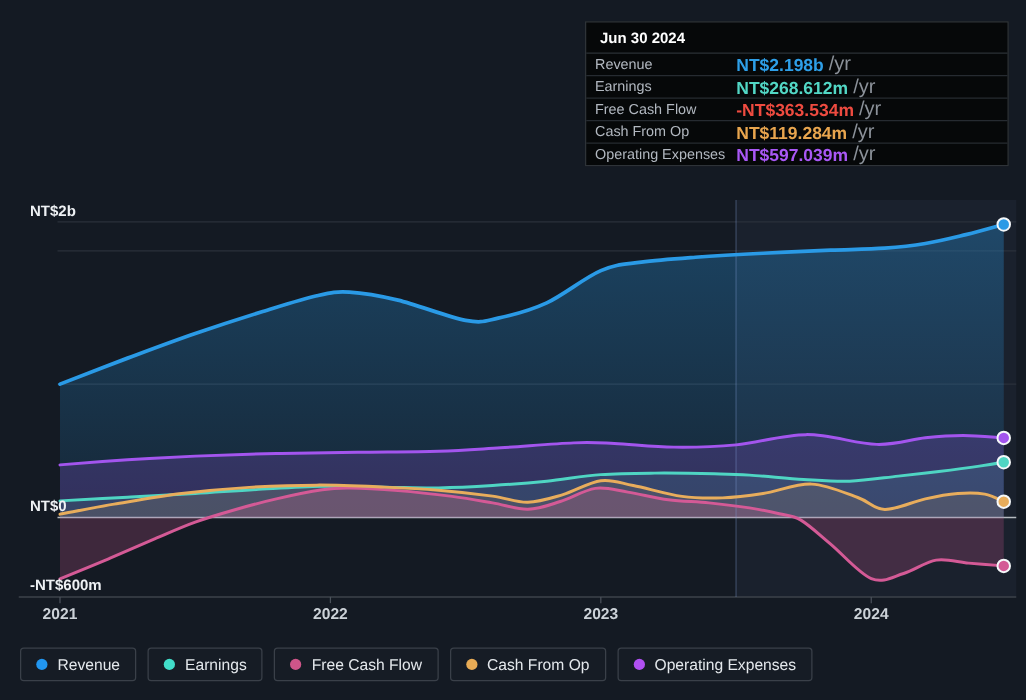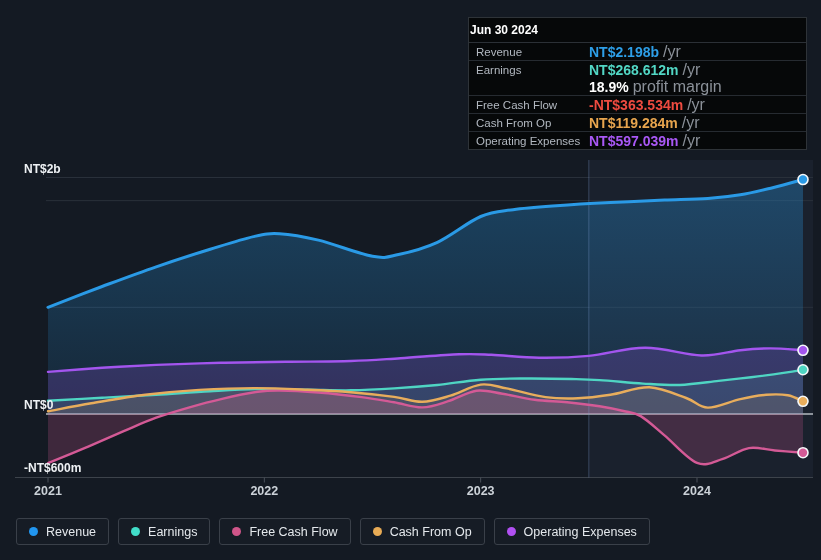--- a/index.html
+++ b/index.html
@@ -2,21 +2,21 @@
 <html><head>
 <meta charset="utf-8">
 <style>
   html,body{margin:0;padding:0;background:#141a23;}
   .stage{position:relative;width:821px;height:560px;background:#141a23;overflow:hidden;
          font-family:"Liberation Sans",sans-serif;}
   #chart-svg{position:absolute;left:0;top:0;}
   
   .tooltip{position:absolute;left:468px;top:17px;width:337px;background:#060809;
            border:1px solid #2e3338;z-index:5;}
-  .tt-date{display:flex;align-items:center;height:24px;padding:0 1px;color:#ffffff;
+  .tt-date{display:flex;align-items:center;height:24px;padding:0 11px;color:#ffffff;
            font-size:12px;font-weight:bold;border-bottom:1px solid #2b3036;}
   .tt-row{display:flex;align-items:center;height:17px;padding:0 7px;border-top:1px solid #262b31;}
   .tt-row.first{border-top:none;}
   .tt-row.no-line{border-top:none;}
   .tt-label{flex:0 0 113px;color:#b2b8c0;font-size:11.5px;}
   .tt-value{font-size:14px;font-weight:bold;}
   .tt-suffix{color:#8b9199;font-size:16px;margin-left:4px;}
   .tt-white{color:#ffffff;}
   
   .legend{position:absolute;left:16px;top:518px;display:flex;gap:9px;}
@@ -81,25 +81,20 @@
       <span class="tt-value" style="color: rgb(46, 159, 232);">NT$2.198b</span>
       <span class="tt-suffix">/yr</span>
     </div>
 
     <div class="tt-row">
       <span class="tt-label">Earnings</span>
       <span class="tt-value" style="color: rgb(82, 215, 197);">NT$268.612m</span>
       <span class="tt-suffix">/yr</span>
     </div>
 
-    <div class="tt-row no-line">
-      <span class="tt-label"></span>
-      <span class="tt-value tt-white">18.9%</span>
-      <span class="tt-suffix">profit margin</span>
-    </div>
 
     <div class="tt-row">
       <span class="tt-label">Free Cash Flow</span>
       <span class="tt-value" style="color: rgb(238, 75, 64);">-NT$363.534m</span>
       <span class="tt-suffix">/yr</span>
     </div>
 
     <div class="tt-row">
       <span class="tt-label">Cash From Op</span>
       <span class="tt-value" style="color: rgb(232, 165, 78);">NT$119.284m</span>

